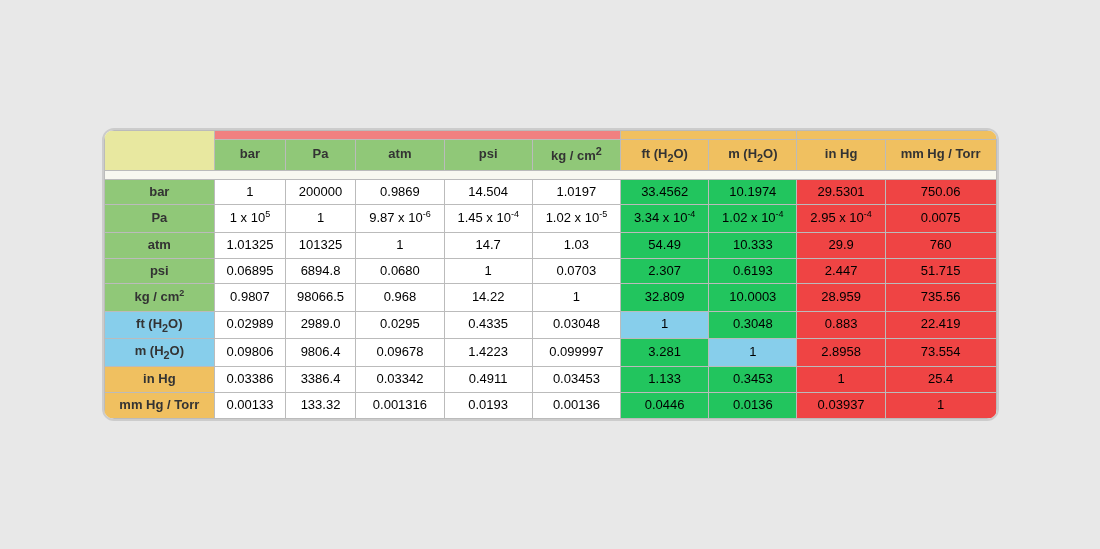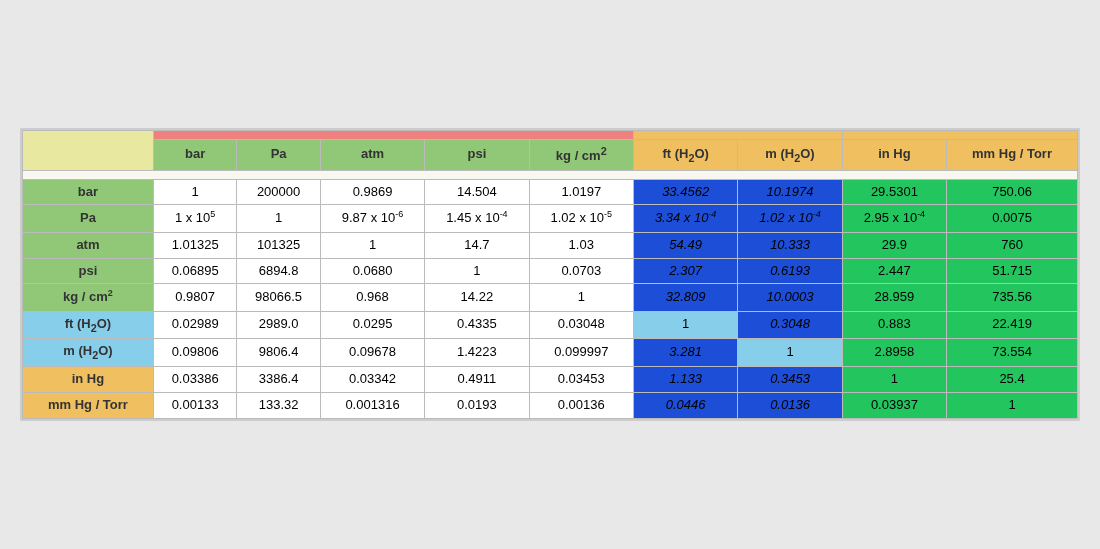--- a/index.html
+++ b/index.html
@@ -8,24 +8,24 @@
       display: flex;
       align-items: center;
       justify-content: center;
       width: 1100px;
       height: 549px;
       font-family: Arial, sans-serif;
       font-size: 13px;
     }
     .table-container {
       background: white;
-      border-radius: 1px;
+      border-radius: 12px;
       overflow: hidden;
       border: 2px solid #ccc;
-      width: 1060px;
+      width: 897px;
     }
     table {
       border-collapse: collapse;
       width: 100%;
     }
     th, td {
       border: 1px solid #bbb;
       text-align: center;
       padding: 4px 5px;
       line-height: 1.3;
@@ -87,22 +87,22 @@
       font-weight: bold;
       color: #333;
     }
     .row-label-yellow {
       background: #f0c060;
       font-weight: bold;
       color: #333;
     }
     
     .cell-white { background: #ffffff; }
-    .cell-blue-light { background: #1d4ed8; font-style: italic; }
-    .cell-yellow-light { background: #22c55e; }
+    .cell-blue-light { background: #22c55e; }
+    .cell-yellow-light { background: #ef4444; }
     .cell-blue-diag { background: #87ceeb; }
     td sup {
       font-size: 9px;
     }
   </style>
 </head>
 <body>
 
 <div class="table-container">
   <table>

